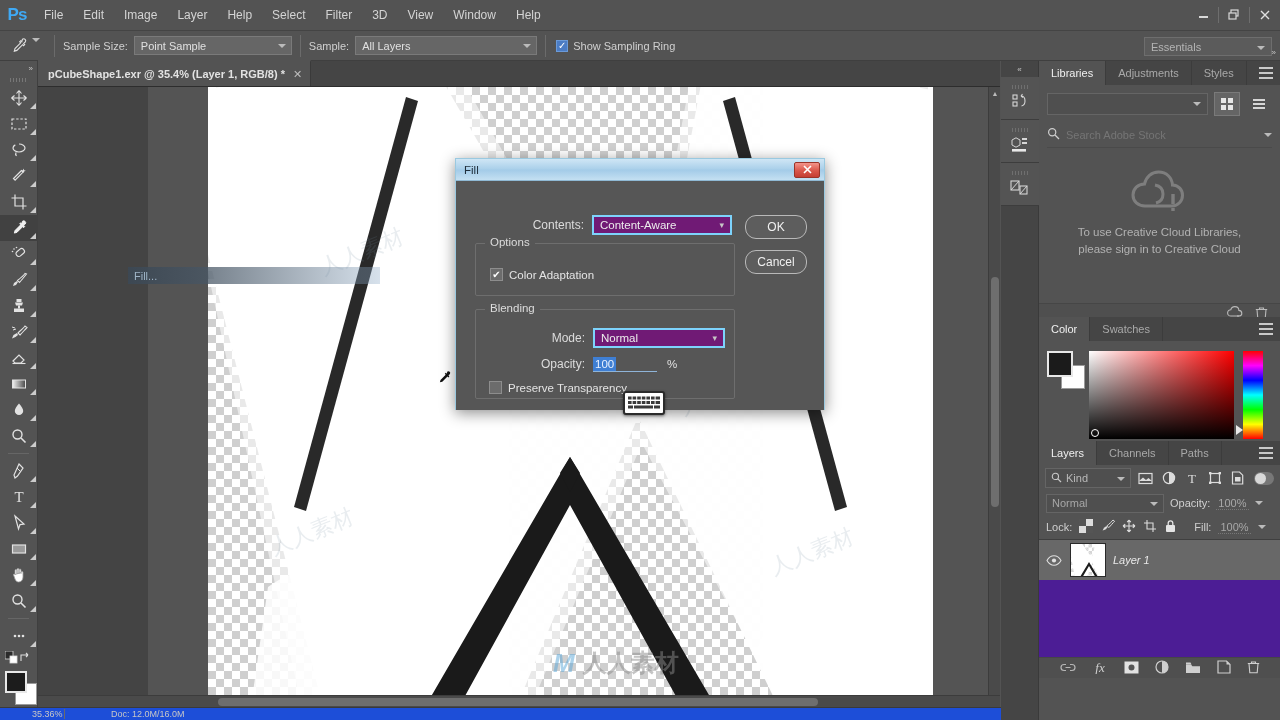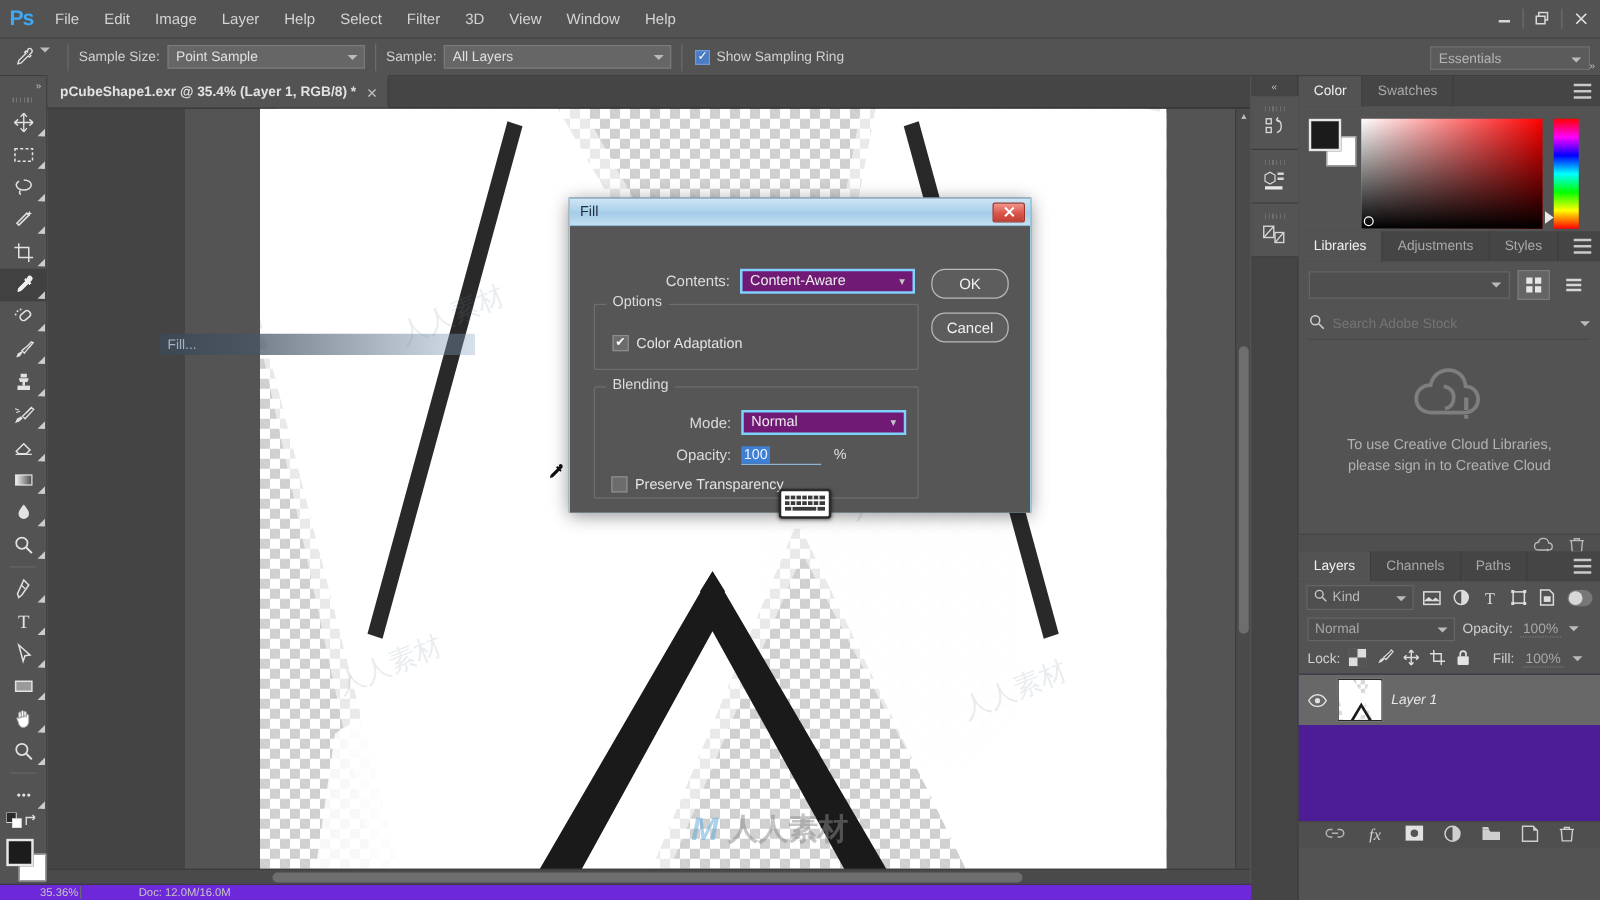--- a/index.html
+++ b/index.html
@@ -132,21 +132,21 @@
   .scroll-v .arr { position:absolute; left:0; width:12px; height:12px; display:flex; align-items:center; justify-content:center; font-size:7px; color:#bbb;}
   .scroll-h {
     position: absolute; left: 38px; bottom: 13px; width: 962px; height: 12px; background: #4a4a4a;
     border-top: 1px solid #3c3c3c;
   }
   .scroll-h .thumb { position: absolute; top: 2px; left: 180px; width: 600px; height: 8px; background: #6e6e6e; border-radius: 4px; }
 
   
   .statusbar {
     position: absolute; left: 0; bottom: 0; width: 1280px; height: 13px;
-    background: #6d28d9; border-top: 1px solid #3a3a3a; display: flex; align-items: center;
+    background: #1d4ed8; border-top: 1px solid #3a3a3a; display: flex; align-items: center;
     font-size: 9px; color: #c6c6c6;
   }
   .sb-zoom { width: 58px; padding-left: 32px; }
   .sb-sep { width: 1px; height: 10px; background: #6a6a6a; margin: 0 6px; }
   .sb-doc { padding-left: 40px; }
 
   
   .mini-dock {
     position: absolute; top: 61px; left: 1001px; width: 38px; height: 659px;
     background: #454545; border-right: 1px solid #3a3a3a;
@@ -646,44 +646,20 @@
         <path d="M2 12L10 3M11 16l7-8" stroke="#d6d6d6" stroke-width="1"></path>
       </svg>
     </div>
   </div>
 
   <div class="panels">
     <div class="panel-collapse">»</div>
 
     <div>
       <div class="tabrow">
-        <div class="ptab active">Color</div>
-        <div class="ptab">Swatches</div>
-        <div class="pmenu">
-            <i></i>
-            <i></i>
-            <i></i>
-          </div>
-      </div>
-      <div class="color-body">
-        <div class="cp-swatches">
-          <div class="cp-bg"></div>
-          <div class="cp-fg"></div>
-        </div>
-        <div class="cp-field">
-          <span class="picker"></span>
-        </div>
-        <div class="cp-hue">
-          <span class="arrow"></span>
-        </div>
-      </div>
-    </div>
-
-    <div>
-      <div class="tabrow">
         <div class="ptab active">Libraries</div>
         <div class="ptab">Adjustments</div>
         <div class="ptab">Styles</div>
         <div class="pmenu">
             <i></i>
             <i></i>
             <i></i>
           </div>
       </div>
       <div class="lib-body" style="height:232px;">
@@ -742,20 +718,44 @@
             <svg width="13" height="14" viewBox="0 0 13 14">
                 <path d="M2 3.5h9l-.8 9.2H2.8zM4.5 3.5V2h4v1.5M.8 3.5h11.4" fill="none" stroke="#b9b9b9" stroke-width="1.1"></path>
               </svg>
           </span>
         </div>
       </div>
     </div>
 
     <div>
       <div class="tabrow">
+        <div class="ptab active">Color</div>
+        <div class="ptab">Swatches</div>
+        <div class="pmenu">
+            <i></i>
+            <i></i>
+            <i></i>
+          </div>
+      </div>
+      <div class="color-body">
+        <div class="cp-swatches">
+          <div class="cp-bg"></div>
+          <div class="cp-fg"></div>
+        </div>
+        <div class="cp-field">
+          <span class="picker"></span>
+        </div>
+        <div class="cp-hue">
+          <span class="arrow"></span>
+        </div>
+      </div>
+    </div>
+
+    <div>
+      <div class="tabrow">
         <div class="ptab active">Layers</div>
         <div class="ptab">Channels</div>
         <div class="ptab">Paths</div>
         <div class="pmenu">
             <i></i>
             <i></i>
             <i></i>
           </div>
       </div>
 

